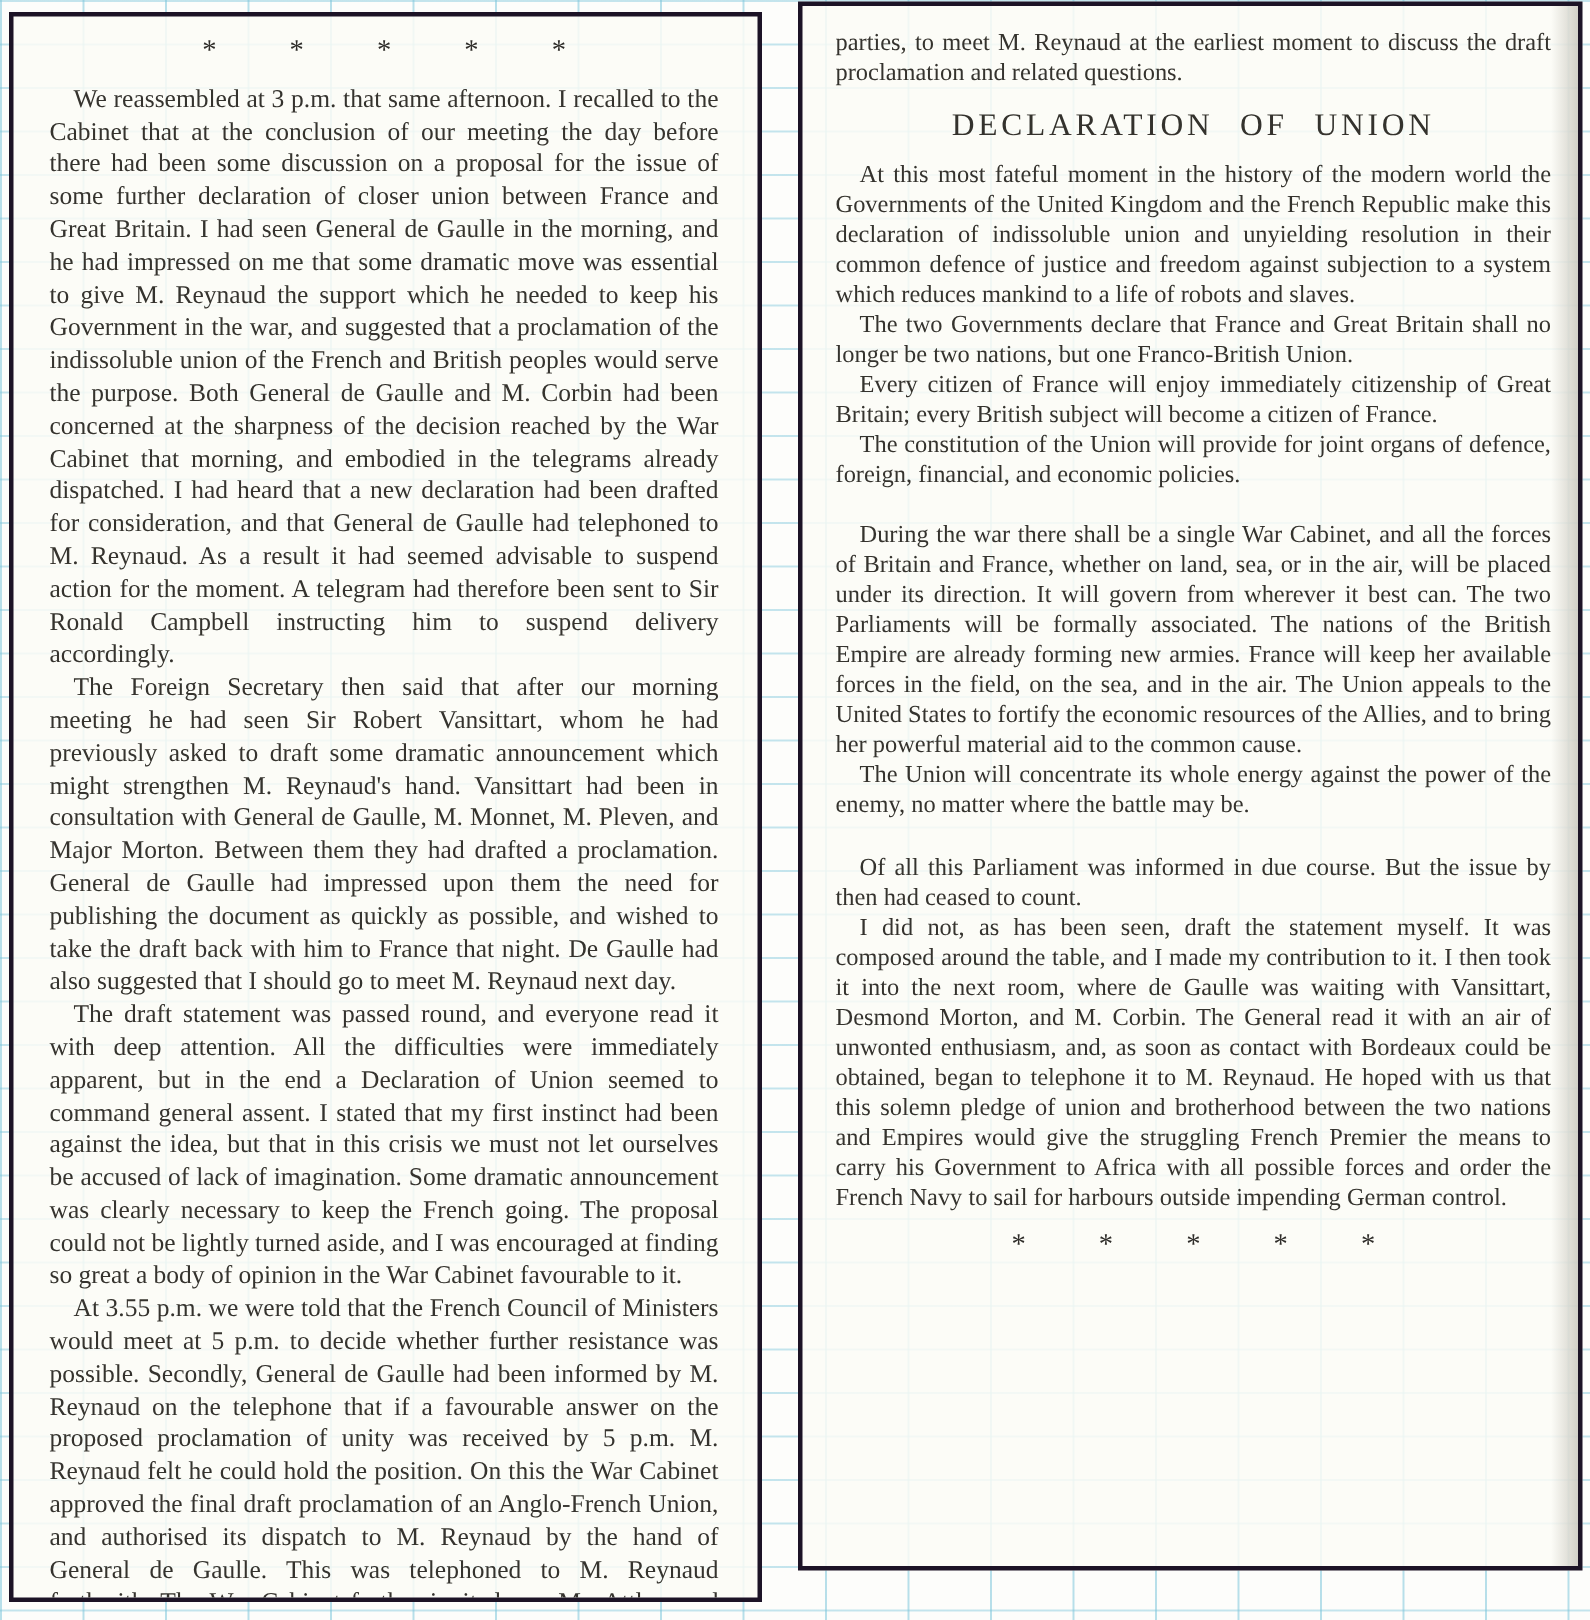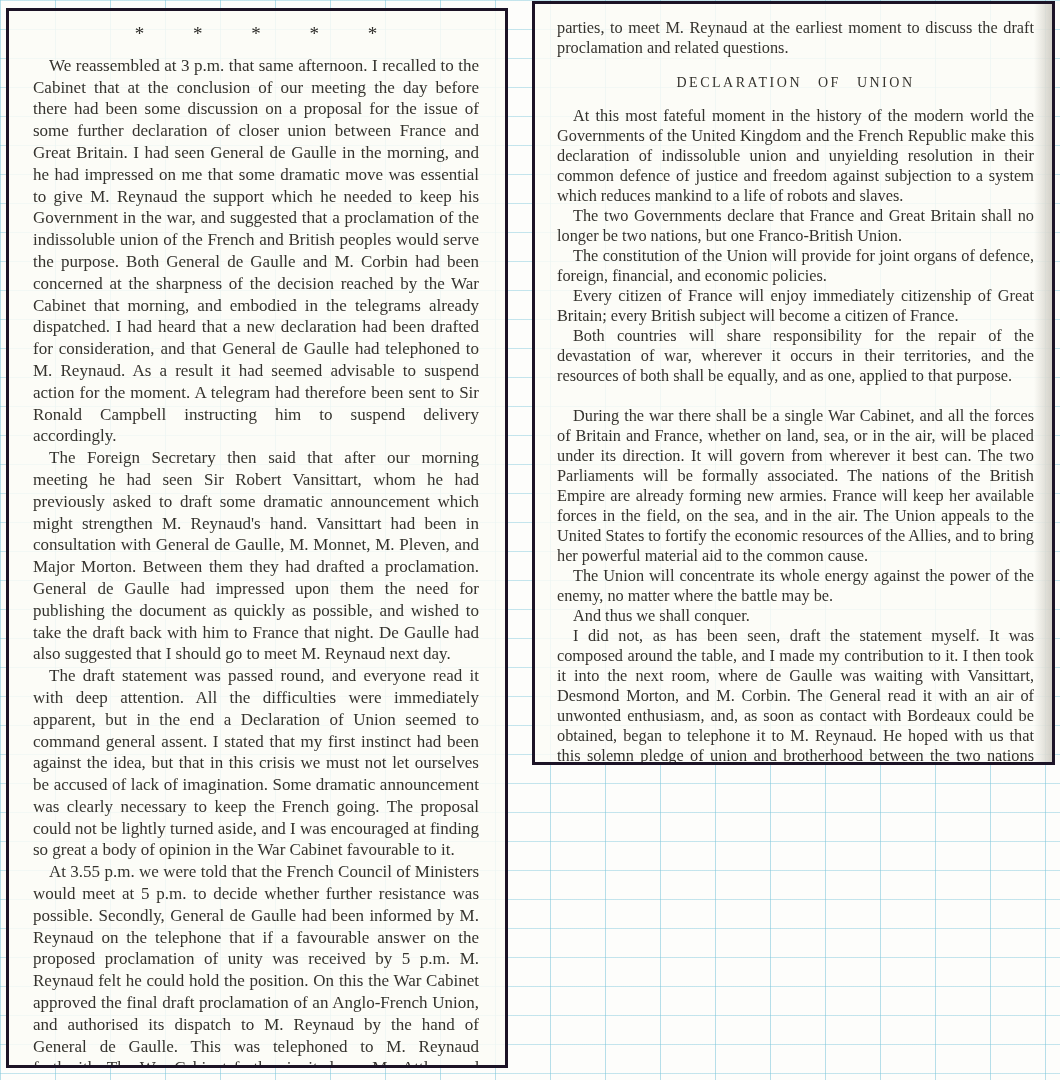--- a/index.html
+++ b/index.html
@@ -34,21 +34,21 @@
     height: 1060px;
     padding: 10px 26px 6px 24px;
     font-size: 17px;
     line-height: 21.8px;
   }
 
   #right-page {
     left: 532px;
     top: 1px;
     width: 523px;
-    height: 764px;
+    height: 1046px;
     padding: 14px 18px 6px 22px;
     font-size: 16.3px;
     line-height: 20px;
     
     background-image: linear-gradient(to left, rgba(175,171,160,0.55), rgba(175,171,160,0) 18px);
   }
 
   p { margin: 0; text-indent: 16px; }
 
   .separator {
@@ -59,21 +59,21 @@
     color: #2e2c29;
   }
   #left-page .separator { margin: 2px 0 10px 0; }
   #right-page .separator { margin-top: 12px; }
 
   .doc-heading {
     text-align: center;
     text-indent: 0;
     letter-spacing: 2.5px;
     word-spacing: 10px;
-    font-size: 14px;
+    font-size: 21px;
     margin: 15px 0 13px 0;
     color: #34322d;
   }
 
   .gap-sm { margin-top: 20px; }
   .gap-md { margin-top: 22px; }
 </style>
 </head>
 <body>
 
@@ -85,23 +85,22 @@
   <p>At 3.55 p.m. we were told that the French Council of Ministers would meet at 5 p.m. to decide whether further resistance was possible.  Secondly, General de Gaulle had been informed by M. Reynaud on the telephone that if a favourable answer on the proposed proclamation of unity was received by 5 p.m. M. Reynaud felt he could hold the position.  On this the War Cabinet approved the final draft proclamation of an Anglo-French Union, and authorised its dispatch to M. Reynaud by the hand of General de Gaulle.  This was telephoned to M. Reynaud forthwith.  The War Cabinet further invited me, Mr. Attlee, and Sir Archibald Sinclair, representing the three British</p>
 </div>
 
 <div class="page-block" id="right-page">
   <p style="text-indent:0;">parties, to meet M. Reynaud at the earliest moment to discuss the draft proclamation and related questions.</p>
 
   <div class="doc-heading">DECLARATION OF UNION</div>
 
   <p>At this most fateful moment in the history of the modern world the Governments of the United Kingdom and the French Republic make this declaration of indissoluble union and unyielding resolution in their common defence of justice and freedom against subjection to a system which reduces mankind to a life of robots and slaves.</p>
   <p>The two Governments declare that France and Great Britain shall no longer be two nations, but one Franco-British Union.</p>
+  <p>Every citizen of France will enjoy immediately citizenship of Great Britain; every British subject will become a citizen of France.</p>
   <p>The constitution of the Union will provide for joint organs of defence, foreign, financial, and economic policies.</p>
-  <p>Every citizen of France will enjoy immediately citizenship of Great Britain; every British subject will become a citizen of France.</p>
-  <p>Both countries will share responsibility for the repair of the devastation of war, wherever it occurs in their territories, and the resources of both shall be equally, and as one, applied to that purpose.</p>
   <p class="gap-sm">During the war there shall be a single War Cabinet, and all the forces of Britain and France, whether on land, sea, or in the air, will be placed under its direction.  It will govern from wherever it best can. The two Parliaments will be formally associated.  The nations of the British Empire are already forming new armies.  France will keep her available forces in the field, on the sea, and in the air.  The Union appeals to the United States to fortify the economic resources of the Allies, and to bring her powerful material aid to the common cause.</p>
   <p>The Union will concentrate its whole energy against the power of the enemy, no matter where the battle may be.</p>
-  <p>And thus we shall conquer.</p>
 
+  <p class="gap-md">Of all this Parliament was informed in due course.  But the issue by then had ceased to count.</p>
   <p>I did not, as has been seen, draft the statement myself.  It was composed around the table, and I made my contribution to it. I then took it into the next room, where de Gaulle was waiting with Vansittart, Desmond Morton, and M. Corbin.  The General read it with an air of unwonted enthusiasm, and, as soon as contact with Bordeaux could be obtained, began to telephone it to M. Reynaud.  He hoped with us that this solemn pledge of union and brotherhood between the two nations and Empires would give the struggling French Premier the means to carry his Government to Africa with all possible forces and order the French Navy to sail for harbours outside impending German control.</p>
 
   <div class="separator">* * * * *</div>
 </div>
 
 </body></html>

